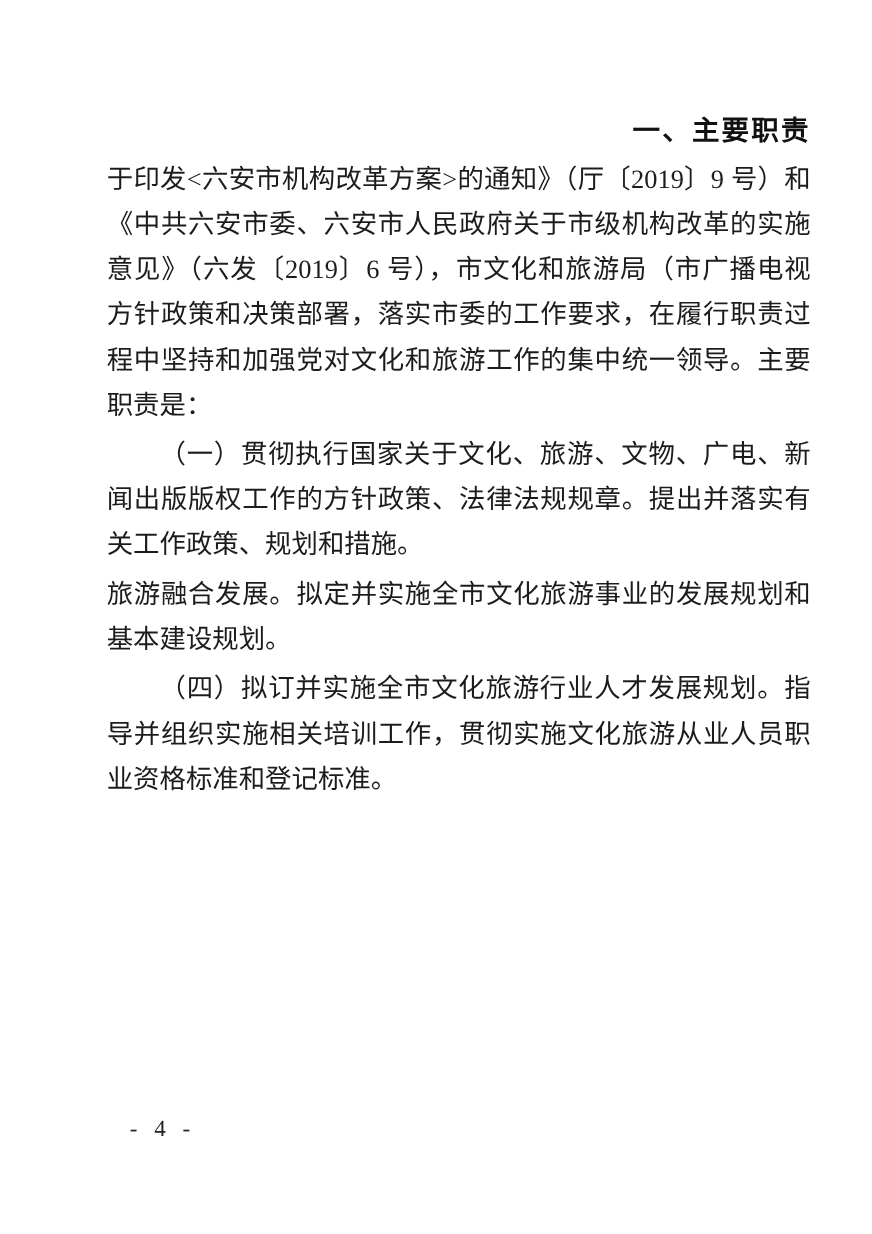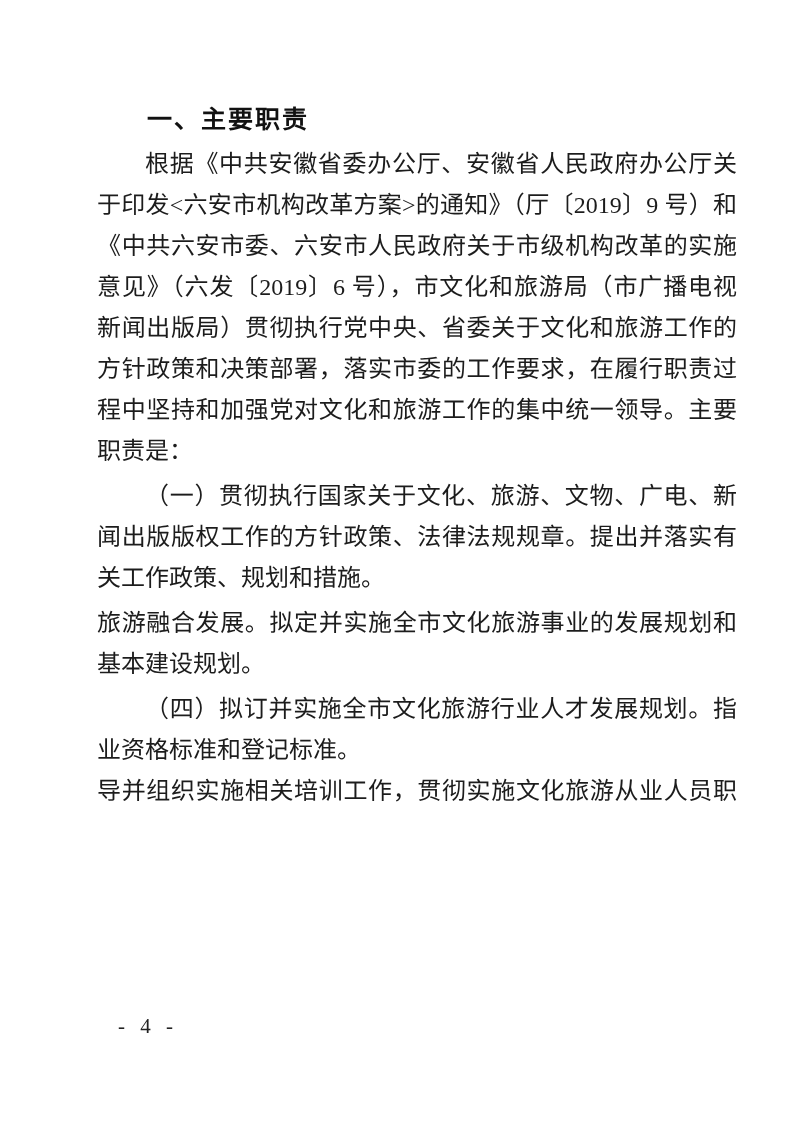--- a/index.html
+++ b/index.html
@@ -24,20 +24,21 @@
   }
   .heading {
     font-family: "Liberation Sans", "DejaVu Sans", sans-serif;
     font-weight: 700;
     font-size: 25px;
     line-height: 41px;
     letter-spacing: 2px;
     text-indent: 2em;
     margin: 0 0 4px 0;
     color: #111111;
+    text-align: right;
   }
   .para {
     font-family: "Liberation Serif", "DejaVu Serif", serif;
     font-weight: 400;
     font-size: 24px;
     line-height: 41px;
     margin: 0 0 4px 0;
   }
   .line {
     display: block;
@@ -64,44 +65,42 @@
 </style>
 </head>
 <body>
 
 <div class="page">
   <div class="content">
 
     <h1 class="heading">一、主要职责</h1>
 
     <p class="para">
-      <span class="line first">根据《中共安徽省委办公厅、安徽省人民政府办公厅关</span>
       <span class="line">于印发&lt;六安市机构改革方案&gt;的通知》（厅〔2019〕9 号）和</span>
       <span class="line">《中共六安市委、六安市人民政府关于市级机构改革的实施</span>
       <span class="line">意见》（六发〔2019〕6 号），市文化和旅游局（市广播电视</span>
-      <span class="line">新闻出版局）贯彻执行党中央、省委关于文化和旅游工作的</span>
       <span class="line">方针政策和决策部署，落实市委的工作要求，在履行职责过</span>
       <span class="line">程中坚持和加强党对文化和旅游工作的集中统一领导。主要</span>
       <span class="line last">职责是：</span>
     </p>
 
     <p class="para">
       <span class="line first">（一）贯彻执行国家关于文化、旅游、文物、广电、新</span>
       <span class="line">闻出版版权工作的方针政策、法律法规规章。提出并落实有</span>
       <span class="line last">关工作政策、规划和措施。</span>
     </p>
 
     <p class="para">
       <span class="line">旅游融合发展。拟定并实施全市文化旅游事业的发展规划和</span>
       <span class="line last">基本建设规划。</span>
     </p>
 
 
     <p class="para">
       <span class="line first">（四）拟订并实施全市文化旅游行业人才发展规划。指</span>
+      <span class="line">导并组织实施相关培训工作，贯彻实施文化旅游从业人员职</span>
       <span class="line last">业资格标准和登记标准。</span>
-      <span class="line">导并组织实施相关培训工作，贯彻实施文化旅游从业人员职</span>
     </p>
 
   </div>
 
   <div class="page-number">- 4 -</div>
 </div>
 
 </body></html>

